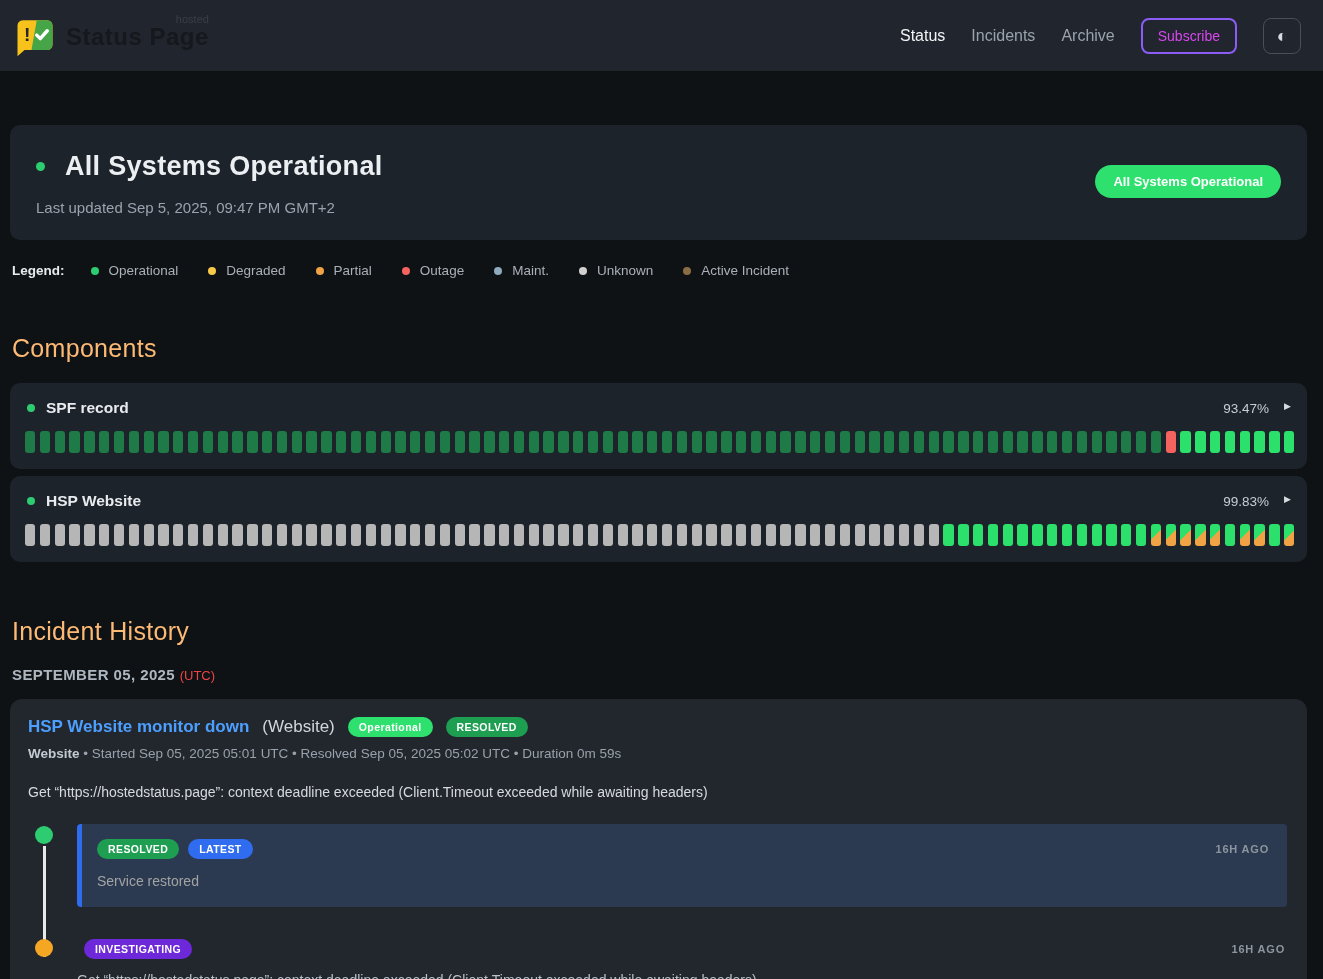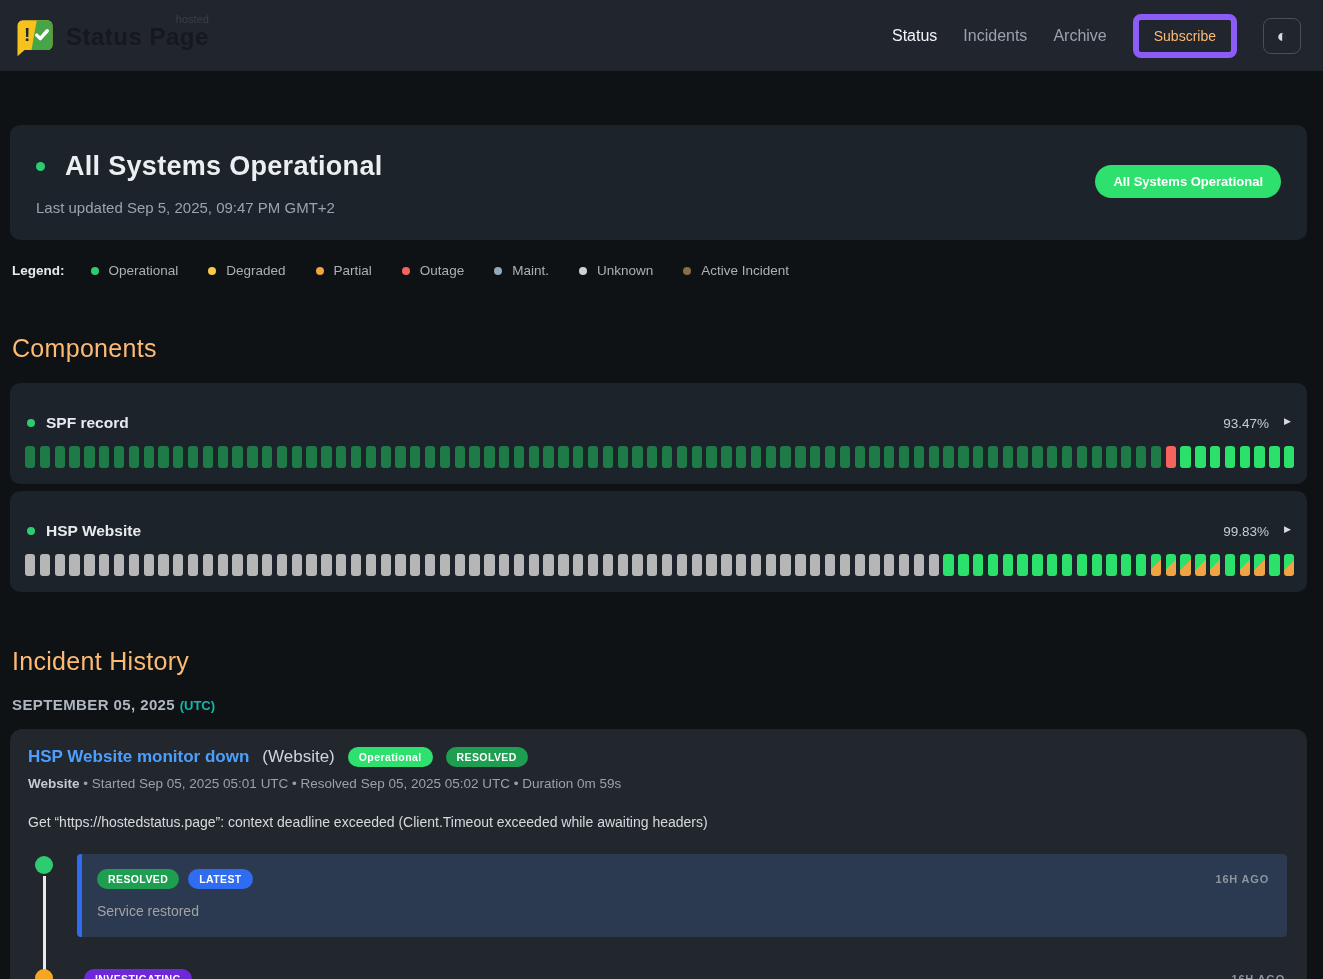--- a/index.html
+++ b/index.html
@@ -20,21 +20,21 @@
   .brand { display:flex; align-items:flex-start; gap:10px; }
   .brand-icon { width:42px; height:42px; flex:0 0 auto; }
   .brand-text { position:relative; padding-top:8px; }
   .brand-name { font-size:24px; font-weight:bold; color:#15181c; letter-spacing:.5px; }
   .brand-sup { position:absolute; top:-2px; right:0; font-size:11px; color:#3a3f46; }
   .nav { display:flex; align-items:center; gap:26px; }
   .nav-links { display:flex; align-items:center; gap:26px; }
   .nav-link { font-size:16px; color:#9aa2ab; text-decoration:none; cursor:pointer; }
   .nav-link.active { color:#f2f4f6; }
   .subscribe-btn {
-    background:transparent; border:6px solid #8b5cf6; color:#fdba74;
+    background:transparent; border:2px solid #8b5cf6; color:#d946ef;
     font-size:14px; padding:8px 15px; border-radius:8px; cursor:pointer;
     font-family:inherit;
   }
   .theme-toggle {
     width:38px; height:36px; border:1px solid #4a4f57; border-radius:8px;
     background:transparent; color:#d6dae0; font-size:18px; line-height:1;
     display:flex; align-items:center; justify-content:center; cursor:pointer;
   }
   
   .container { padding:0 16px 0 10px; }
@@ -52,33 +52,33 @@
     padding:9px 18px; border-radius:17px; white-space:nowrap;
   }
   
   .legend { display:flex; align-items:center; gap:26px; margin:23px 0 0 2px; font-size:13.5px; }
   .legend-label { font-weight:bold; color:#e8eaec; }
   .legend-item { display:flex; align-items:center; gap:10px; color:#a9b0b8; }
   .legend-dot { width:8px; height:8px; border-radius:50%; }
   
   .section-title { font-size:25px; font-weight:400; color:#fdba74; letter-spacing:.3px; }
   #components-title { margin:56px 0 20px 2px; }
-  .component-card { padding:29px 13px 16px 15px; margin-bottom:7px; }
+  .component-card { padding:14px 13px 16px 15px; margin-bottom:7px; }
   .component-head { display:flex; align-items:center; justify-content:space-between; padding:2px 3px 0 2px; }
   .component-name-wrap { display:flex; align-items:center; gap:11px; }
   .component-name { font-size:15.5px; font-weight:600; color:#e8ebee; }
   .component-right { display:flex; align-items:flex-start; gap:15px; }
   .component-uptime { font-size:13.5px; color:#c7cdd4; }
   .component-expand { font-size:9px; color:#d7dbe0; cursor:pointer; }
   .bars { display:flex; gap:4.5px; margin-top:14px; }
   .bar { flex:1; height:22px; border-radius:3px; min-width:0; cursor:pointer; }
   
   #history-title { margin:55px 0 0 2px; }
   .history-date { margin:20px 0 16px 2px; font-size:15px; font-weight:bold; color:#aeb6bf; letter-spacing:.4px; }
-  .history-date .utc { font-size:13px; font-weight:bold; color:#14b8a6; letter-spacing:0; }
+  .history-date .utc { font-size:13px; font-weight:normal; color:#ef4444; letter-spacing:0; }
   .incident-card { background:#22272e; border-radius:12px; padding:18px 20px 26px 18px; }
   .incident-title-row { display:flex; align-items:center; gap:13px; flex-wrap:wrap; }
   .incident-title { font-size:17px; font-weight:bold; color:#4d9fff; text-decoration:none; cursor:pointer; }
   .incident-component { font-size:17px; color:#cfd5dc; }
   .pill {
     color:#fff; font-size:10.5px; font-weight:bold; letter-spacing:.4px;
     padding:4px 11px; border-radius:10px; white-space:nowrap; display:inline-block;
   }
   .incident-meta { margin-top:9px; font-size:13.5px; color:#99a1ab; }
   .incident-meta b { color:#c3cad2; }

